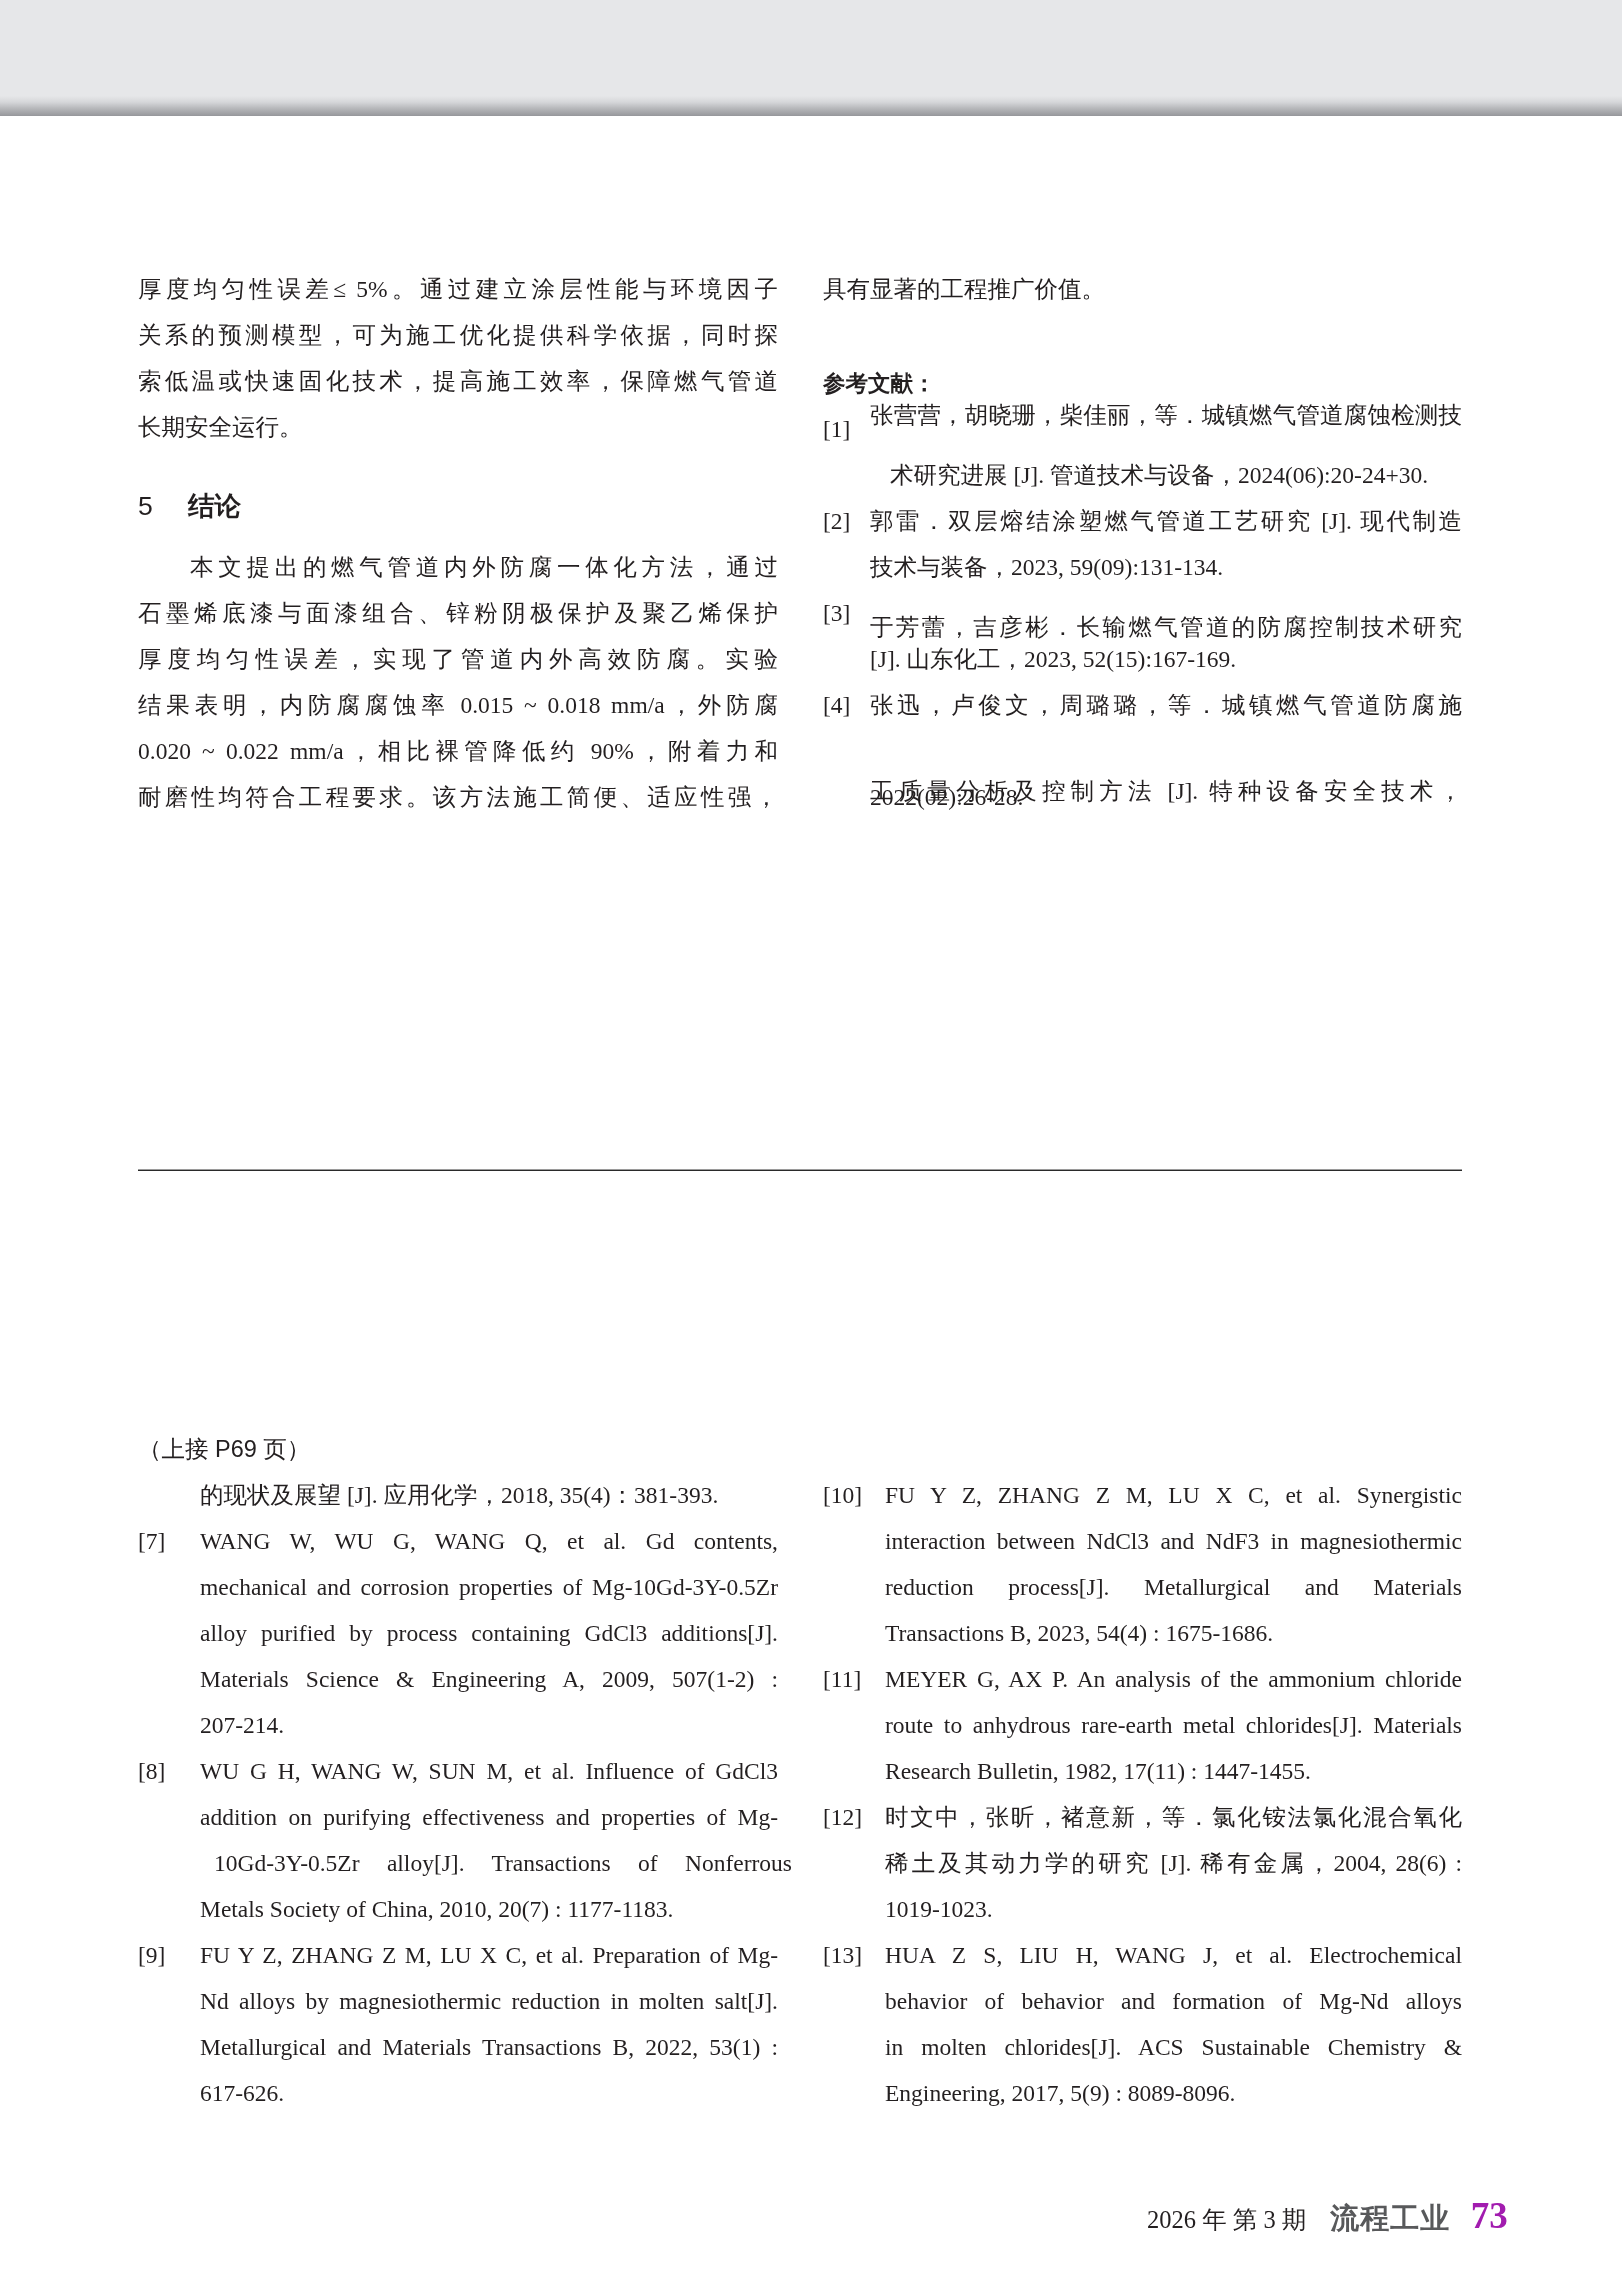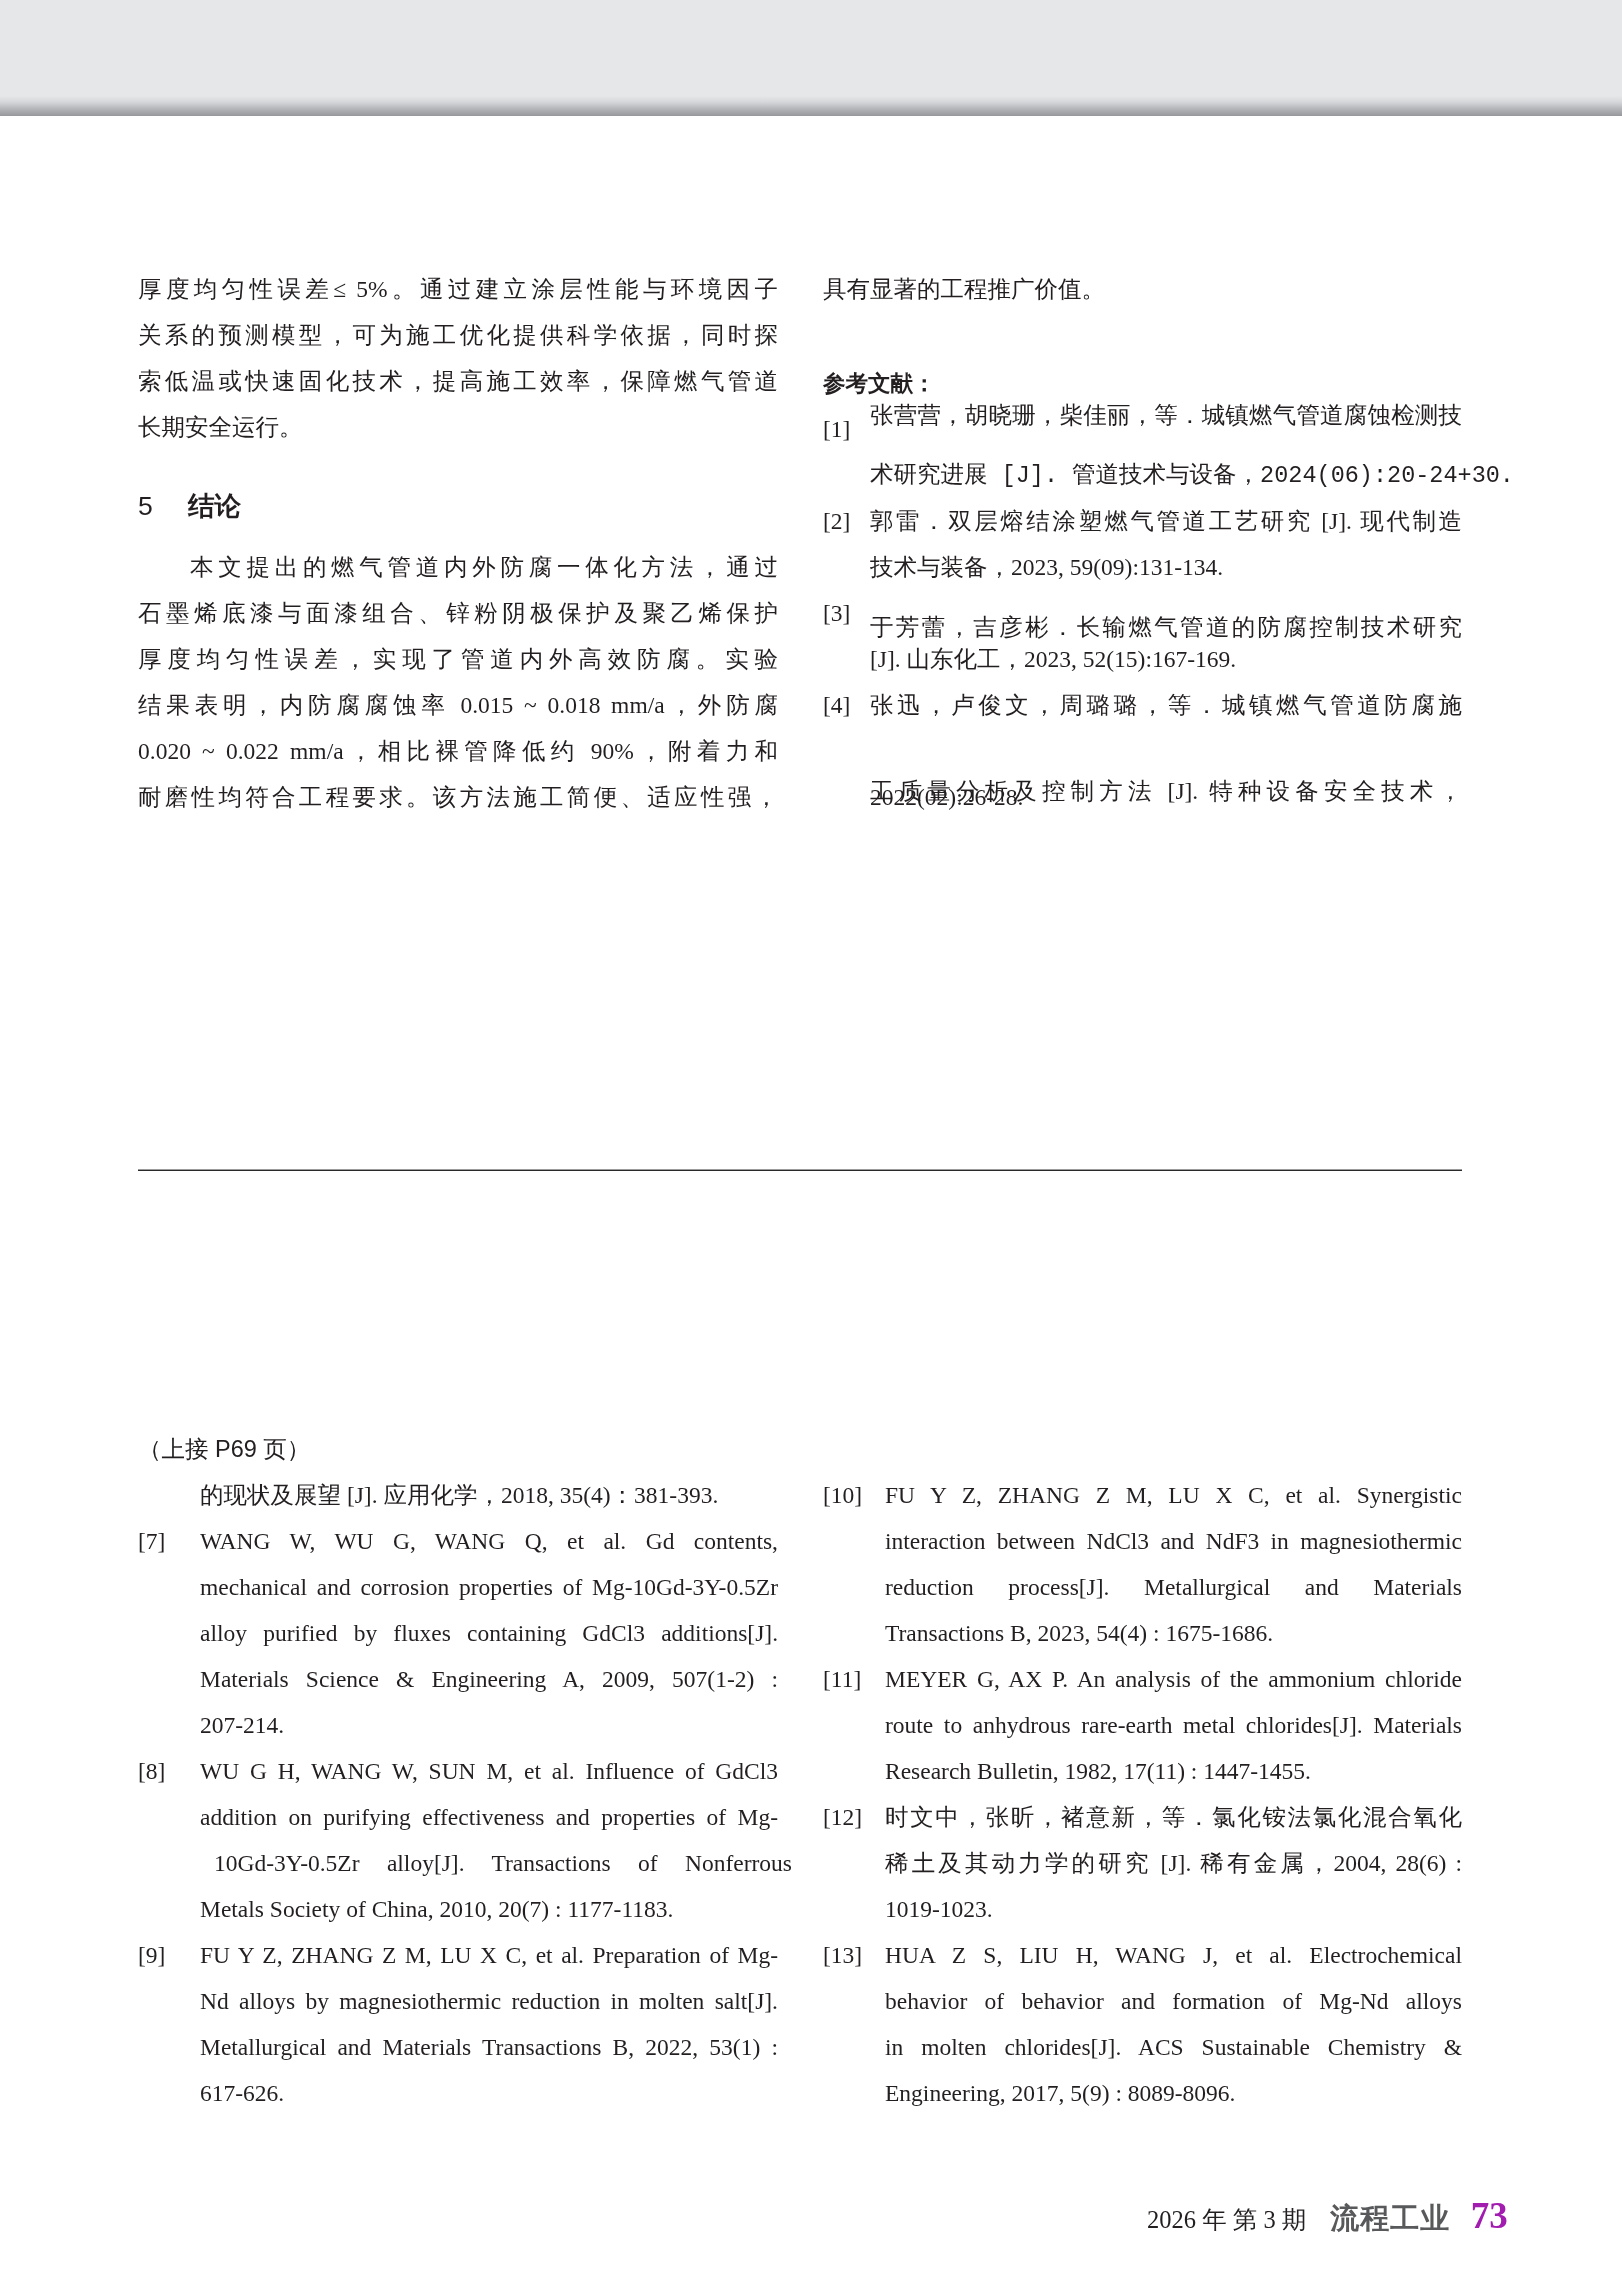--- a/index.html
+++ b/index.html
@@ -45,21 +45,21 @@
   <div class="line just" style="left:138px; top:782px; width:640px;">耐磨性均符合工程要求。该方法施工简便、适应性强，</div>
 </div>
 
 <div>
   <div class="line" style="left:823px; top:274px;">具有显著的工程推广价值。</div>
   <div class="line refhead sans" style="left:823px; top:368px;">参考文献：</div>
 
   <div class="ref">
     <div class="line" style="left:823px; top:414px;">[1]</div>
     <div class="line just" style="left:870px; top:400px; width:592px;">张营营，胡晓珊，柴佳丽，等．城镇燃气管道腐蚀检测技</div>
-    <div class="line" style="left:870px; top:460px;font-family:Liberation Mono, monospace;">术研究进展 [J]. 管道技术与设备，2024(06):20-24+30.</div>
+    <div class="line" style="left:890px; top:460px;">术研究进展 [J]. 管道技术与设备，2024(06):20-24+30.</div>
   </div>
   <div class="ref">
     <div class="line" style="left:823px; top:506px;">[2]</div>
     <div class="line just" style="left:870px; top:506px; width:592px;">郭雷．双层熔结涂塑燃气管道工艺研究 [J]. 现代制造</div>
     <div class="line" style="left:870px; top:552px;">技术与装备，2023, 59(09):131-134.</div>
   </div>
   <div class="ref">
     <div class="line" style="left:823px; top:598px;">[3]</div>
     <div class="line just" style="left:870px; top:598px; width:592px;margin-top:14px;">于芳蕾，吉彦彬．长输燃气管道的防腐控制技术研究</div>
     <div class="line" style="left:870px; top:644px;">[J]. 山东化工，2023, 52(15):167-169.</div>
@@ -75,21 +75,21 @@
 <div class="divider"></div>
 
 <div>
   <div class="line continued sans" style="left:138px; top:1434px;">（上接 P69 页）</div>
   <div class="line" style="left:200px; top:1480px;">的现状及展望 [J]. 应用化学，2018, 35(4)：381-393.</div>
 
   <div class="ref">
     <div class="line" style="left:138px; top:1526px;">[7]</div>
     <div class="line just" style="left:200px; top:1526px; width:578px;">WANG W, WU G, WANG Q, et al. Gd contents,</div>
     <div class="line just" style="left:200px; top:1572px; width:578px;">mechanical and corrosion properties of Mg-10Gd-3Y-0.5Zr</div>
-    <div class="line just" style="left:200px; top:1618px; width:578px;">alloy purified by fluxes containing GdCl3 additions[J].</div>
+    <div class="line just" style="left:200px; top:1618px; width:578px;">alloy purified by process containing GdCl3 additions[J].</div>
     <div class="line just" style="left:200px; top:1664px; width:578px;">Materials Science &amp; Engineering A, 2009, 507(1-2) :</div>
     <div class="line" style="left:200px; top:1710px;">207-214.</div>
   </div>
   <div class="ref">
     <div class="line" style="left:138px; top:1756px;">[8]</div>
     <div class="line just" style="left:200px; top:1756px; width:578px;">WU G H, WANG W, SUN M, et al. Influence of GdCl3</div>
     <div class="line just" style="left:200px; top:1802px; width:578px;">addition on purifying effectiveness and properties of Mg-</div>
     <div class="line just" style="left:200px; top:1848px; width:578px;margin-left:14px;">10Gd-3Y-0.5Zr alloy[J]. Transactions of Nonferrous</div>
     <div class="line" style="left:200px; top:1894px;">Metals Society of China, 2010, 20(7) : 1177-1183.</div>
   </div>

